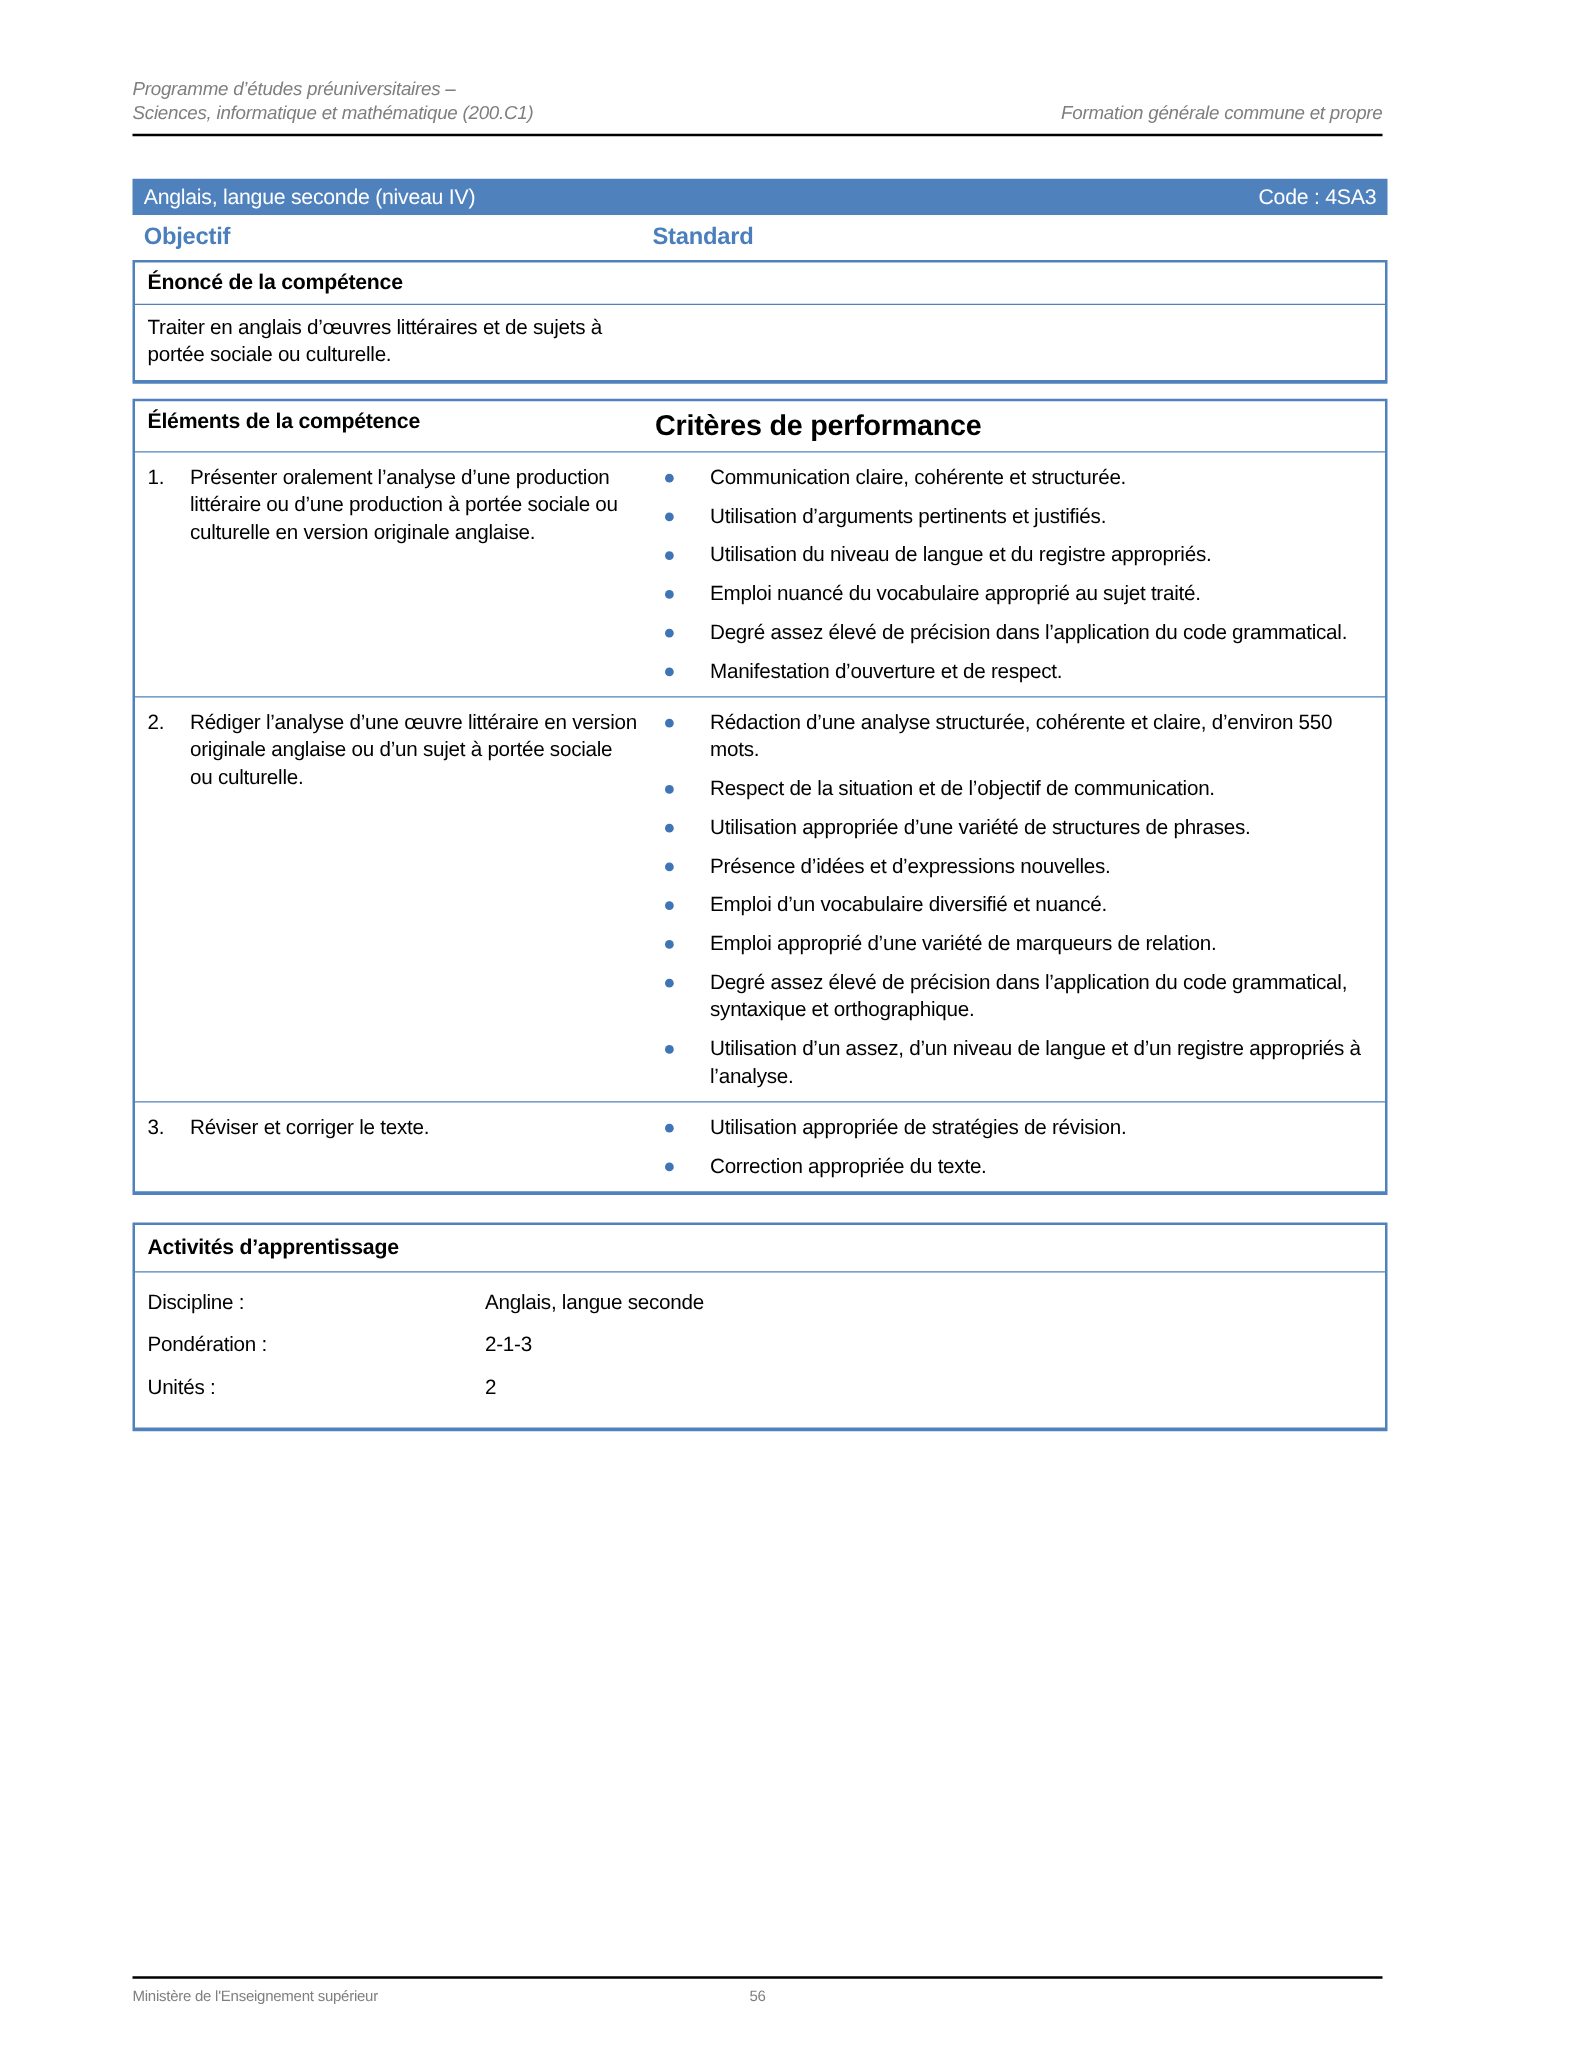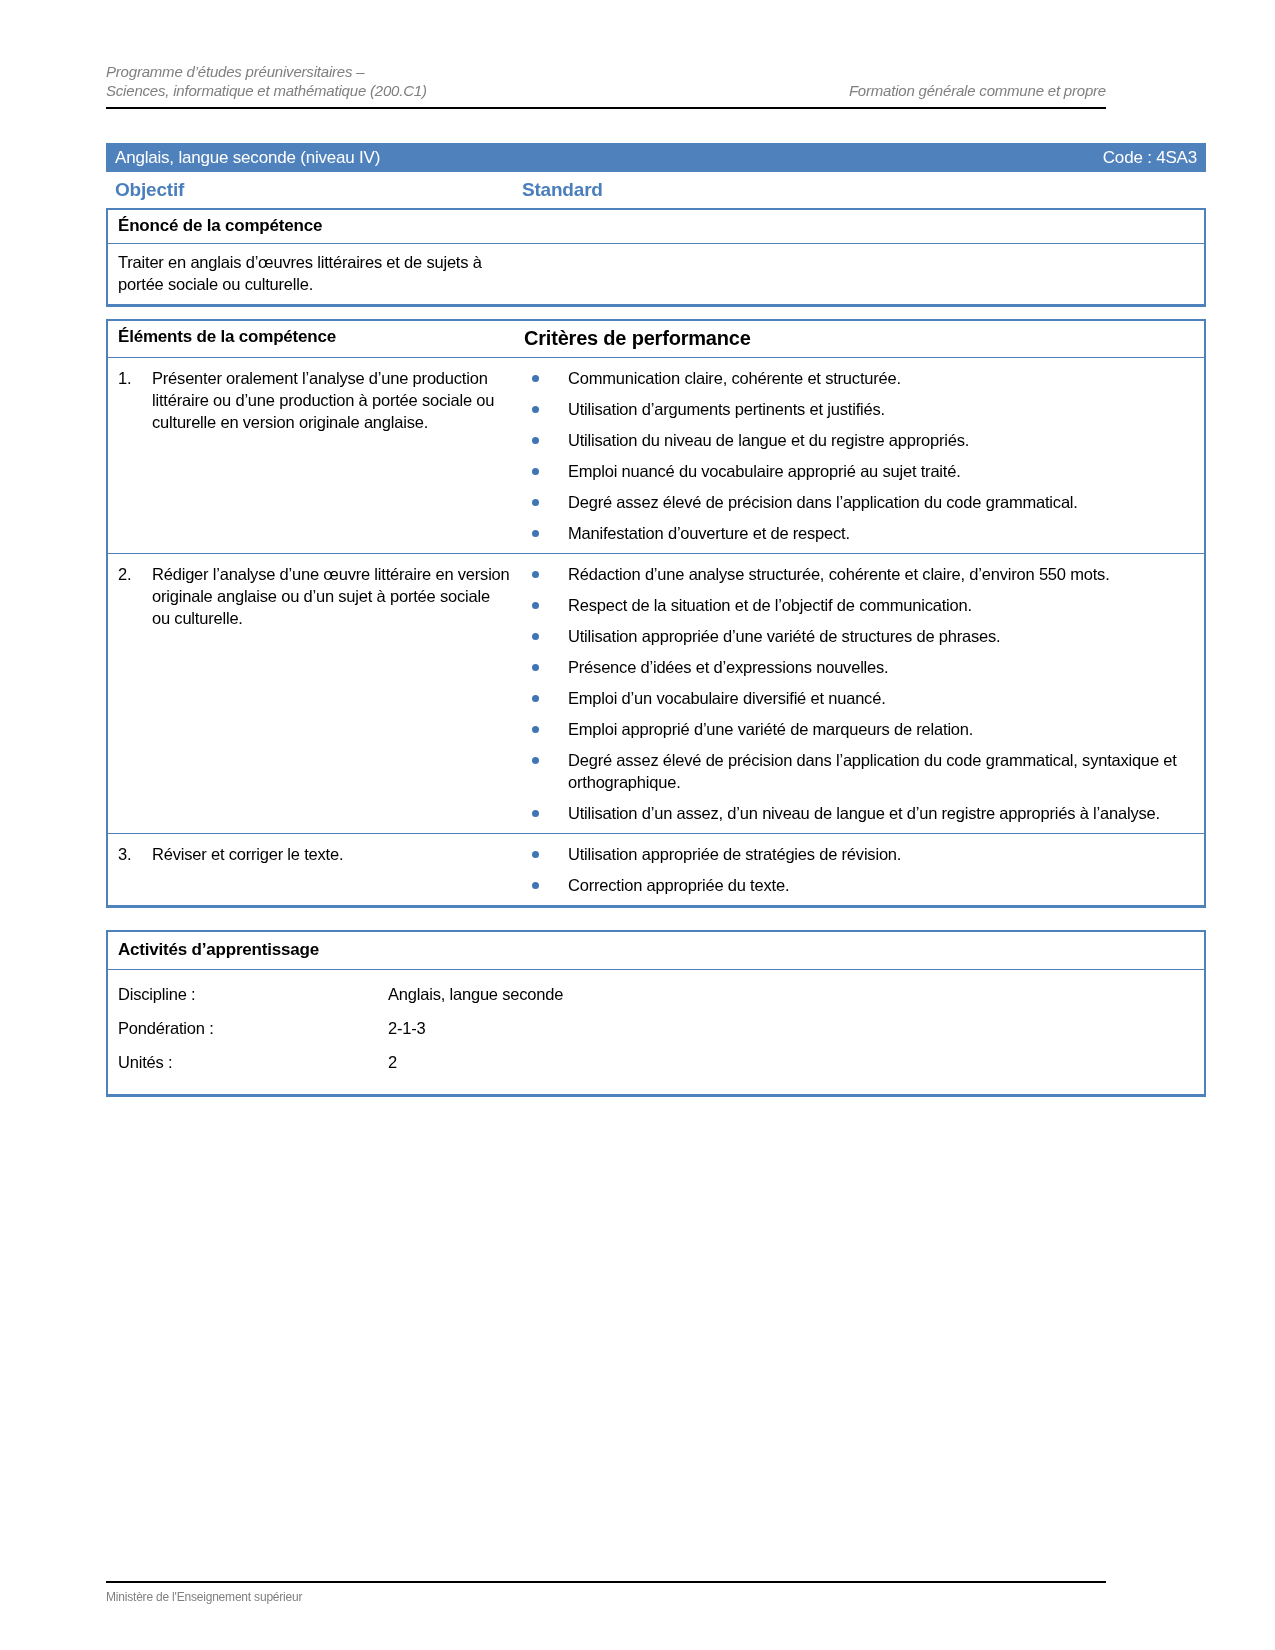--- a/index.html
+++ b/index.html
@@ -16,21 +16,21 @@
   
   .run-header{
     position:absolute;top:62px;left:106px;width:1000px;
     display:flex;justify-content:space-between;align-items:flex-end;
     border-bottom:2px solid #000;
     padding-bottom:7px;
     color:#7f7f7f;font-size:15px;line-height:19px;font-style:italic;
   }
   .run-header .right{white-space:nowrap;}
   
-  .content{position:absolute;top:143px;left:106px;width:1100px;}
+  .content{position:absolute;top:143px;left:106px;width:1004px;}
   
   .banner{
     background:#4f81bd;color:#fff;
     height:29px;display:flex;justify-content:space-between;align-items:center;
     padding:0 9px;font-size:17px;
   }
   
   .headings{position:relative;height:32px;margin-top:4px;}
   .headings span{
     position:absolute;top:3px;
@@ -49,21 +49,21 @@
     padding:6px 10px 7px 10px;
     border-bottom:1px solid #4f81bd;
   }
   
   .enonce-body{padding:7px 10px 9px 10px;font-size:16.5px;line-height:22px;}
   .enonce-body .clamp{max-width:400px;display:block;}
   
   .elements{margin-top:12px;}
   .el-header{display:flex;border-bottom:1px solid #4f81bd;}
   .el-header .h-left{width:416px;box-sizing:border-box;padding:6px 8px 7px 10px;font-weight:bold;font-size:17px;}
-  .el-header .h-right{flex:1;padding:6px 8px 7px 0;font-weight:bold;font-size:20px;}
+  .el-header .h-right{flex:1;padding:6px 8px 7px 0;font-weight:bold;font-size:23px;}
   .el-row{display:flex;border-bottom:1px solid #4f81bd;}
   .el-row:last-child{border-bottom:none;}
   .row-left{width:416px;box-sizing:border-box;padding:9px 12px 9px 10px;display:flex;font-size:16.5px;line-height:22px;}
   .row-left .num{width:34px;flex:none;}
   .row-left .eltext{flex:1;}
   .row-right{flex:1;padding:9px 6px 9px 0;}
   ul.crit{list-style:none;margin:0;padding:0;font-size:16.5px;line-height:22px;}
   ul.crit li{position:relative;padding-left:44px;margin-bottom:9px;}
   ul.crit li:last-child{margin-bottom:0;}
   ul.crit li::before{
@@ -191,15 +191,16 @@
           <span class="lbl">Unités :</span>
           <span class="val">2</span>
         </div>
       </div>
     </div>
 
   </div>
 
   <div class="run-footer">
     <span>Ministère de l'Enseignement supérieur</span>
+    <span class="pageno">56</span>
   </div>
 
 </div>
 
 </body></html>

